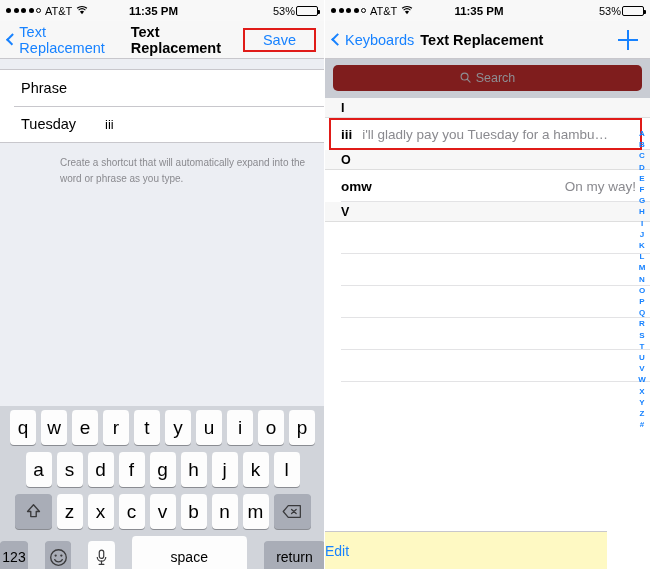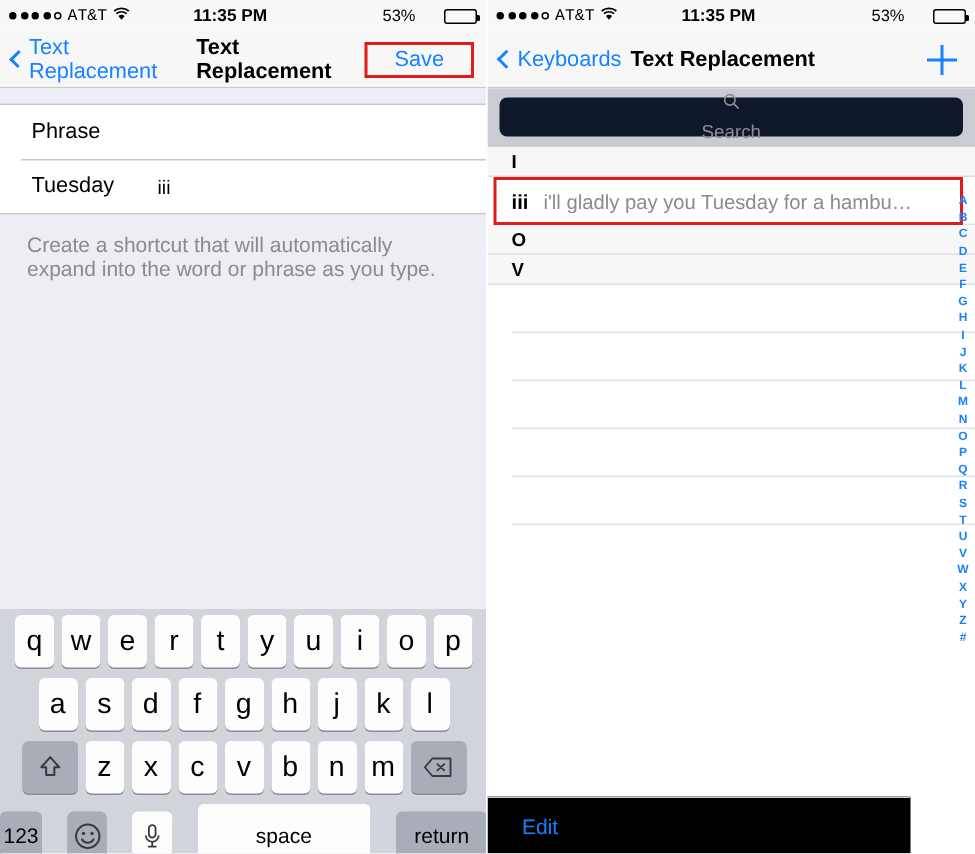--- a/index.html
+++ b/index.html
@@ -17,28 +17,28 @@
   .statusbar {
     height: 21px; background: #f8f8f8;
     display: flex; align-items: center;
     padding: 0 6px; font-size: 11px; color: #000;
     position: relative;
   }
   .sb-left { display: flex; align-items: center; gap: 4px; }
   .dots { display: flex; align-items: center; gap: 2.5px; }
   .dot { width: 5px; height: 5px; border-radius: 50%; background: #000; }
   .dot.hollow { background: transparent; border: 1px solid #000; width: 5px; height: 5px; }
-  .carrier { font-size: 11px; letter-spacing: 0px; font-family: Liberation Mono, monospace; }
+  .carrier { font-size: 11px; letter-spacing: 0px; }
   .wifi { display: inline-block; }
   .sb-time {
     position: absolute; left: 0; right: 17px; text-align: center;
     font-size: 11.5px; font-weight: bold;
   }
   .sb-right {
-    margin-left: auto; display: flex; align-items: center; gap: 19px;
+    margin-left: auto; display: flex; align-items: center; gap: 1px;
     position: relative; z-index: 2;
   }
   .batt-pct { font-size: 11px; }
   .batt {
     width: 22px; height: 10px; border: 1px solid #000; border-radius: 2px;
     position: relative; padding: 1px;
   }
   .batt::after {
     content: ""; position: absolute; right: -3px; top: 3px;
     width: 2px; height: 4px; background: #000; border-radius: 0 1px 1px 0;
@@ -80,21 +80,21 @@
     height: 36px; display: flex; align-items: center; padding-left: 21px;
     position: relative;
   }
   .form-row + .form-row::before {
     content: ""; position: absolute; left: 14px; right: 0; top: 0; height: 1px; background: #c8c7cc;
   }
   .form-label { font-size: 14.5px; color: #000; width: 84px; }
   .form-value { font-size: 13px; color: #000; white-space: nowrap; overflow: hidden; }
   .form-value.shortcut { font-size: 13px; }
   .footnote {
-    padding: 12px 18px 0 18px; font-size: 14px; color: #8a8a8f; line-height: 16px;
+    padding: 12px 18px 0 18px; font-size: 10px; color: #8a8a8f; line-height: 16px; margin-left: 42px;
   }
 
   
   .keyboard {
     position: absolute; left: 0; bottom: 0; width: 325px; height: 184px;
     background: #d1d4da; padding-top: 4px;
   }
   .krow { display: flex; justify-content: center; align-items: center; margin-bottom: 7px; }
   .krow.r1 { gap: 5px; }
   .krow.r2 { gap: 5px; }
@@ -110,22 +110,22 @@
   .key.back { width: 37px; }
   .key.num { width: 33px; height: 33px; font-size: 14px; }
   .key.emoji { width: 31px; height: 33px; font-size: 17px; }
   .key.mic { width: 31px; height: 33px; background: #fdfdfd; font-size: 15px; }
   .key.space { width: 136px; height: 42px; font-size: 14px; }
   .key.return { width: 72px; height: 33px; font-size: 14px; }
 
   
   .search-wrap { background: #c9ccd3; padding: 6px 8px 7px 8px; }
   .searchbar {
-    background: #0f172a; border-radius: 5px; height: 26px;
-    display: flex; align-items: center; justify-content: center; gap: 5px; flex-direction: column;
+    background: #7f1d1d; border-radius: 5px; height: 26px;
+    display: flex; align-items: center; justify-content: center; gap: 5px;
   }
   .search-ico { font-size: 11px; color: #8e8e93; }
   .search-ph { font-size: 12.5px; color: #8e8e93; }
 
   .list { background: #fff; position: relative; }
   .sec-header {
     height: 20px; background: #f7f7f7; display: flex; align-items: center;
     padding-left: 16px; font-size: 12.5px; font-weight: bold; color: #000;
     border-bottom: 1px solid #dedede;
   }
@@ -154,22 +154,22 @@
 
   .alpha-index {
     position: absolute; right: 2px; top: 128px; width: 12px;
     display: flex; flex-direction: column; align-items: center;
     font-size: 8px; color: #1782ff; font-weight: bold; line-height: 11.2px;
     z-index: 6; cursor: pointer;
   }
 
   .edit-bar {
     position: absolute; left: 0; bottom: 0; width: 282px; height: 38px;
-    background: #000000; border-top: 1px solid #c8c7cc;
-    display: flex; align-items: center; padding-left: 23px;
+    background: #fef9c3; border-top: 1px solid #c8c7cc;
+    display: flex; align-items: center; padding-left: 0;
   }
   .edit-label { font-size: 14px; color: #1782ff; cursor: pointer; }
 </style>
 </head>
 <body>
 
 <div class="screens">
 
   <div class="panel left">
 
@@ -347,20 +347,24 @@
     <div class="list">
 
       <div class="sec-header">I</div>
       <div class="row highlight-row">
         <span class="row-short">iii</span>
         <span class="row-phrase">i'll gladly pay you Tuesday for a hambu…</span>
         <span class="row-hl-box"></span>
       </div>
 
       <div class="sec-header">O</div>
+      <div class="row">
+        <span class="row-short">omw</span>
+        <span class="row-right">On my way!</span>
+      </div>
 
       <div class="sec-header">V</div>
 
       <div class="row empty"></div>
       <div class="row empty"></div>
       <div class="row empty"></div>
       <div class="row empty"></div>
       <div class="row empty"></div>
     </div>
 

